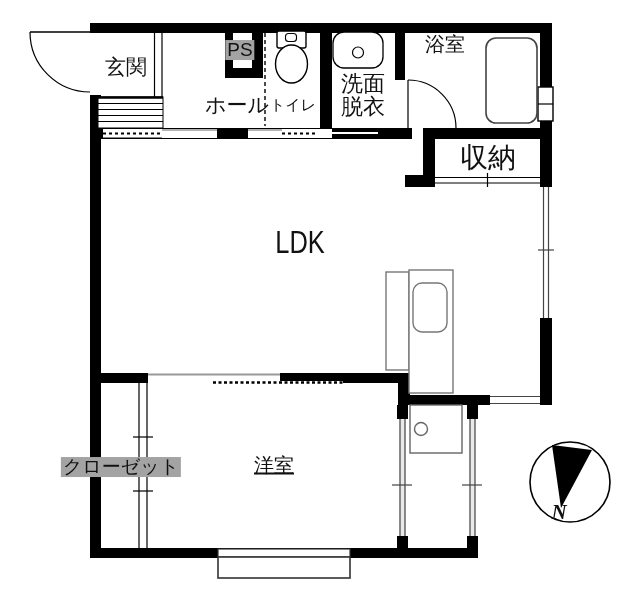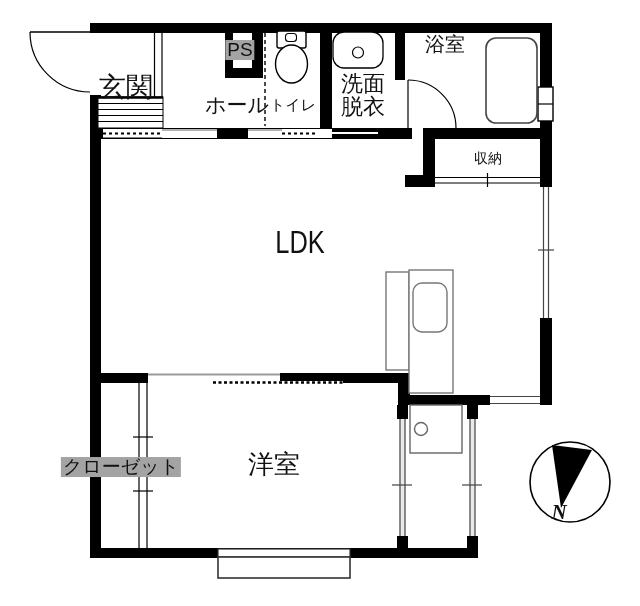--- a/index.html
+++ b/index.html
@@ -159,25 +159,25 @@
       <rect x="410" y="405" width="52" height="48" fill="#fff" stroke="#666" stroke-width="1.4"></rect>
       <circle cx="421" cy="429" r="6.5" fill="#fff" stroke="#666" stroke-width="1.4"></circle>
     </g>
 
     <g>
       <circle cx="570" cy="482" r="40" fill="#fff" stroke="#000" stroke-width="1.6"></circle>
       <polygon points="552,445 592,450 561,508" fill="#000"></polygon>
     </g>
   </svg>
 
-  <span class="lbl" style="left:126px;top:67px;font-size:27px;margin-top:20px;">玄関</span>
+  <span class="lbl" style="left:126px;top:67px;font-size:21px;">玄関</span>
   <span class="lbl knockout" style="left:240px;top:50px;font-size:19px;">PS</span>
   <span class="lbl" style="left:209px;top:105px;font-size:21px;margin-left:28px;">ホール</span>
   <span class="lbl" style="left:293px;top:105px;font-size:15px;">トイレ</span>
   <span class="lbl" style="left:363px;top:95px;font-size:22px;"><span>洗面</span><br><span>脱衣</span></span>
   <span class="lbl" style="left:445px;top:44px;font-size:20px;">浴室</span>
-  <span class="lbl" style="left:488px;top:158px;font-size:14px;">収納</span>
+  <span class="lbl" style="left:488px;top:158px;font-size:28px;">収納</span>
   <span class="lbl" style="left:300px;top:243px;font-size:31px;transform:translate(-50%,-50%) scaleX(0.82);">LDK</span>
   <span class="lbl knockout" style="left:121px;top:467px;font-size:19px;">クローゼット</span>
-  <span class="lbl" style="left:274px;top:465px;font-size:26px;">洋室</span>
+  <span class="lbl" style="left:274px;top:465px;font-size:20px;text-decoration:underline;">洋室</span>
   <span class="lbl" style="left:559px;top:512px;font-size:21px;font-weight:bold;font-style:italic;font-family:'Liberation Serif','DejaVu Serif',serif;">N</span>
 
 </div>
 
 </body></html>

